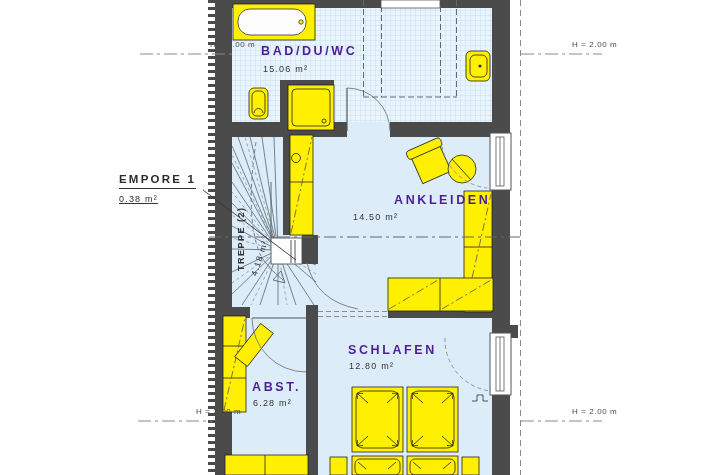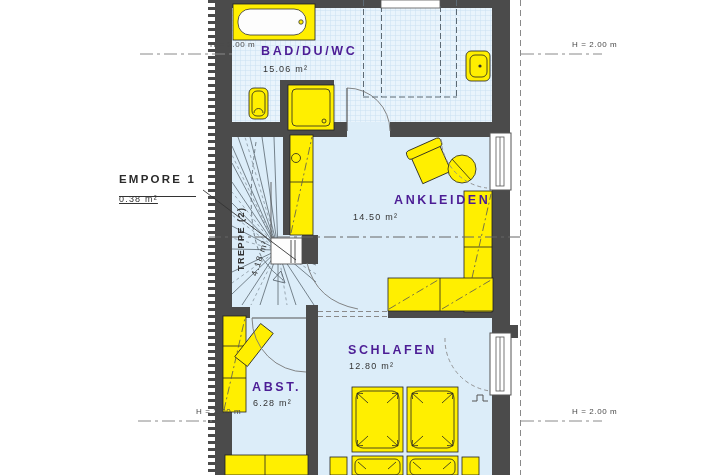--- a/index.html
+++ b/index.html
@@ -4,21 +4,21 @@
 <style>
   html,body{margin:0;padding:0;background:#fff;}
   .plan{position:relative;width:715px;height:475px;background:#fff;overflow:hidden;
         font-family:"Liberation Sans","DejaVu Sans",sans-serif;}
   .plan svg{position:absolute;left:0;top:0;}
   .lbl{position:absolute;white-space:nowrap;}
   .room-name{font-size:12.5px;font-weight:700;letter-spacing:2.6px;color:#4c1d95;}
   .room-area{font-size:9px;font-weight:400;letter-spacing:1.2px;color:#333;}
   .h-label{font-size:8px;font-weight:400;letter-spacing:.6px;color:#4a4a4a;padding-left:48px;}
   .empore-name{font-size:11.5px;font-weight:700;letter-spacing:2.2px;color:#2b2b2b;
-               border-bottom:1.2px solid #333;padding-bottom:11px;}
+               border-bottom:1.2px solid #333;padding-bottom:3px;}
   .rot90{transform:rotate(-90deg);transform-origin:0 0;}
   .rot72{transform:rotate(-72deg);transform-origin:0 0;font-size:8.5px;}
 </style>
 </head>
 <body>
 
 <div class="plan">
 
 <svg width="715" height="475" viewBox="0 0 715 475">
   <defs>

